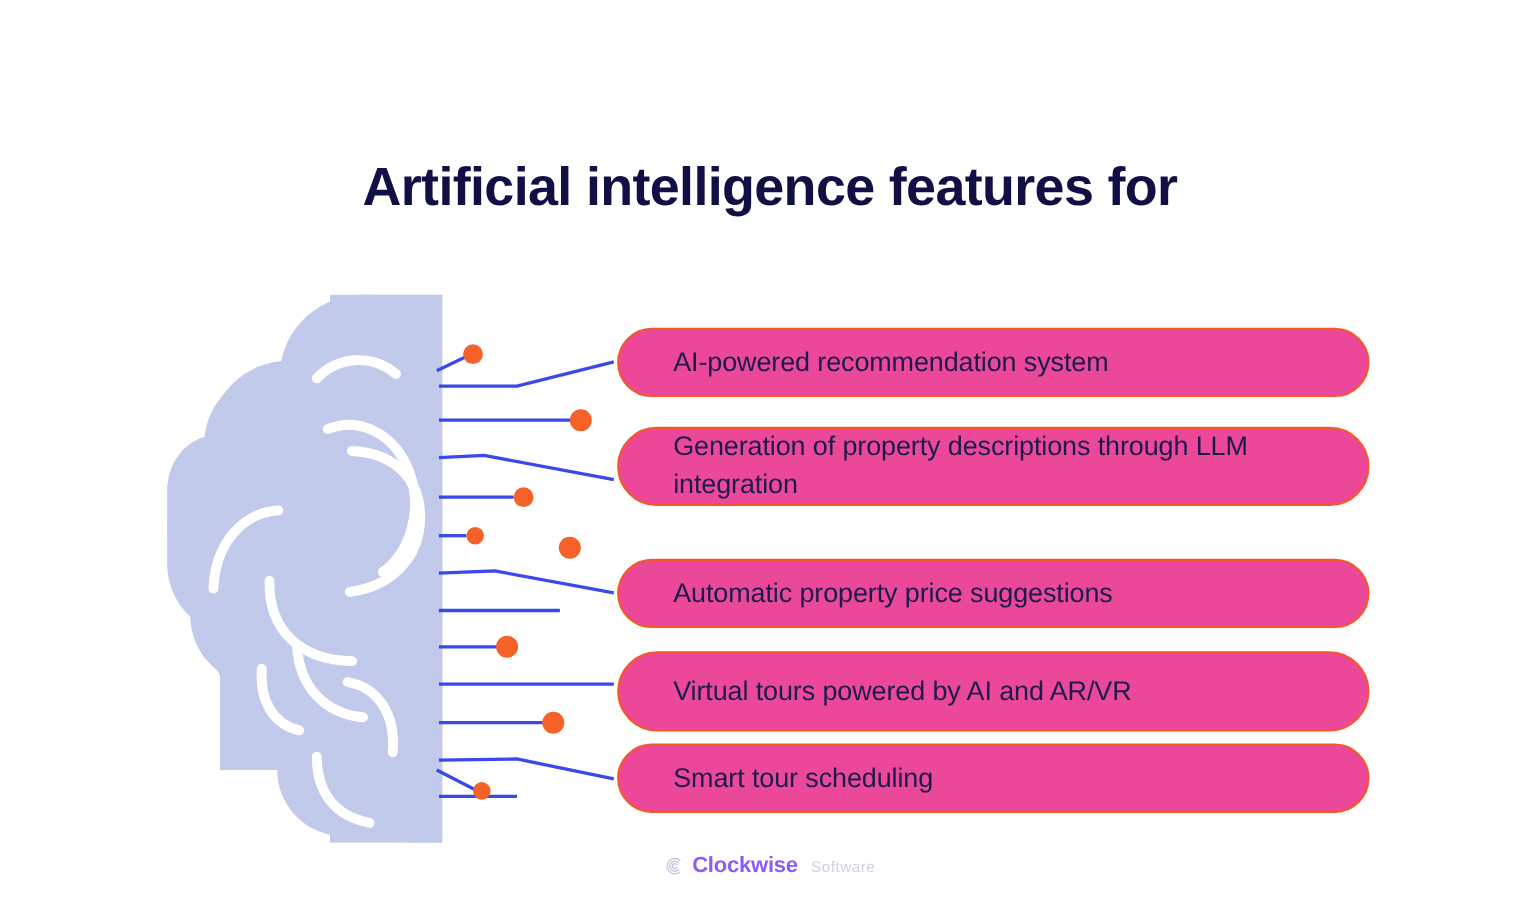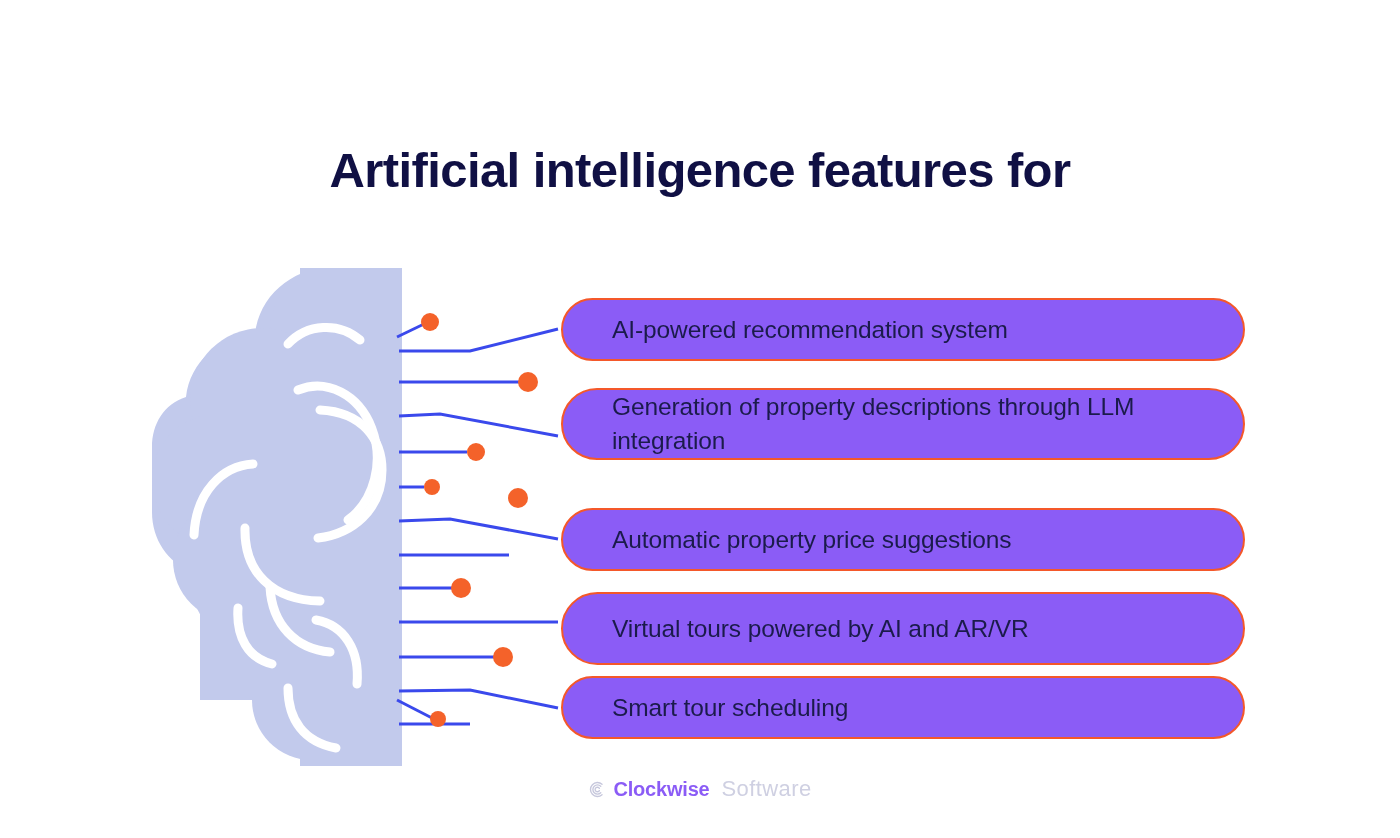--- a/index.html
+++ b/index.html
@@ -57,21 +57,21 @@
     width: 1400px;
     height: 838px;
   }
   .feature-box {
     position: absolute;
     left: 561px;
     width: 684px;
     box-sizing: border-box;
     border: 2px solid #F4582A;
     border-radius: 40px;
-    background: #8b5cf6;
+    background: #ec4899;
     display: flex;
     align-items: center;
     padding: 0 48px 0 49px;
   }
   .feature-box .label {
     color: #1B1B4B;
     font-family: "Liberation Sans", sans-serif;
     font-size: 24.5px;
     line-height: 34px;
     font-weight: 400;
@@ -105,21 +105,21 @@
     color: #8b5cf6;
     font-family: "Liberation Sans", sans-serif;
     font-weight: bold;
     font-size: 20px;
     letter-spacing: -0.2px;
   }
   .footer-logo .brand-light {
     color: #CFD0E2;
     font-family: "Liberation Sans", sans-serif;
     font-weight: 400;
-    font-size: 22px;
+    font-size: 14px;
     letter-spacing: 0.4px;
     margin-left: 5px;
   }
 </style>
 </head>
 <body>
 
 <div id="canvas">
 
   <h1 class="title">

